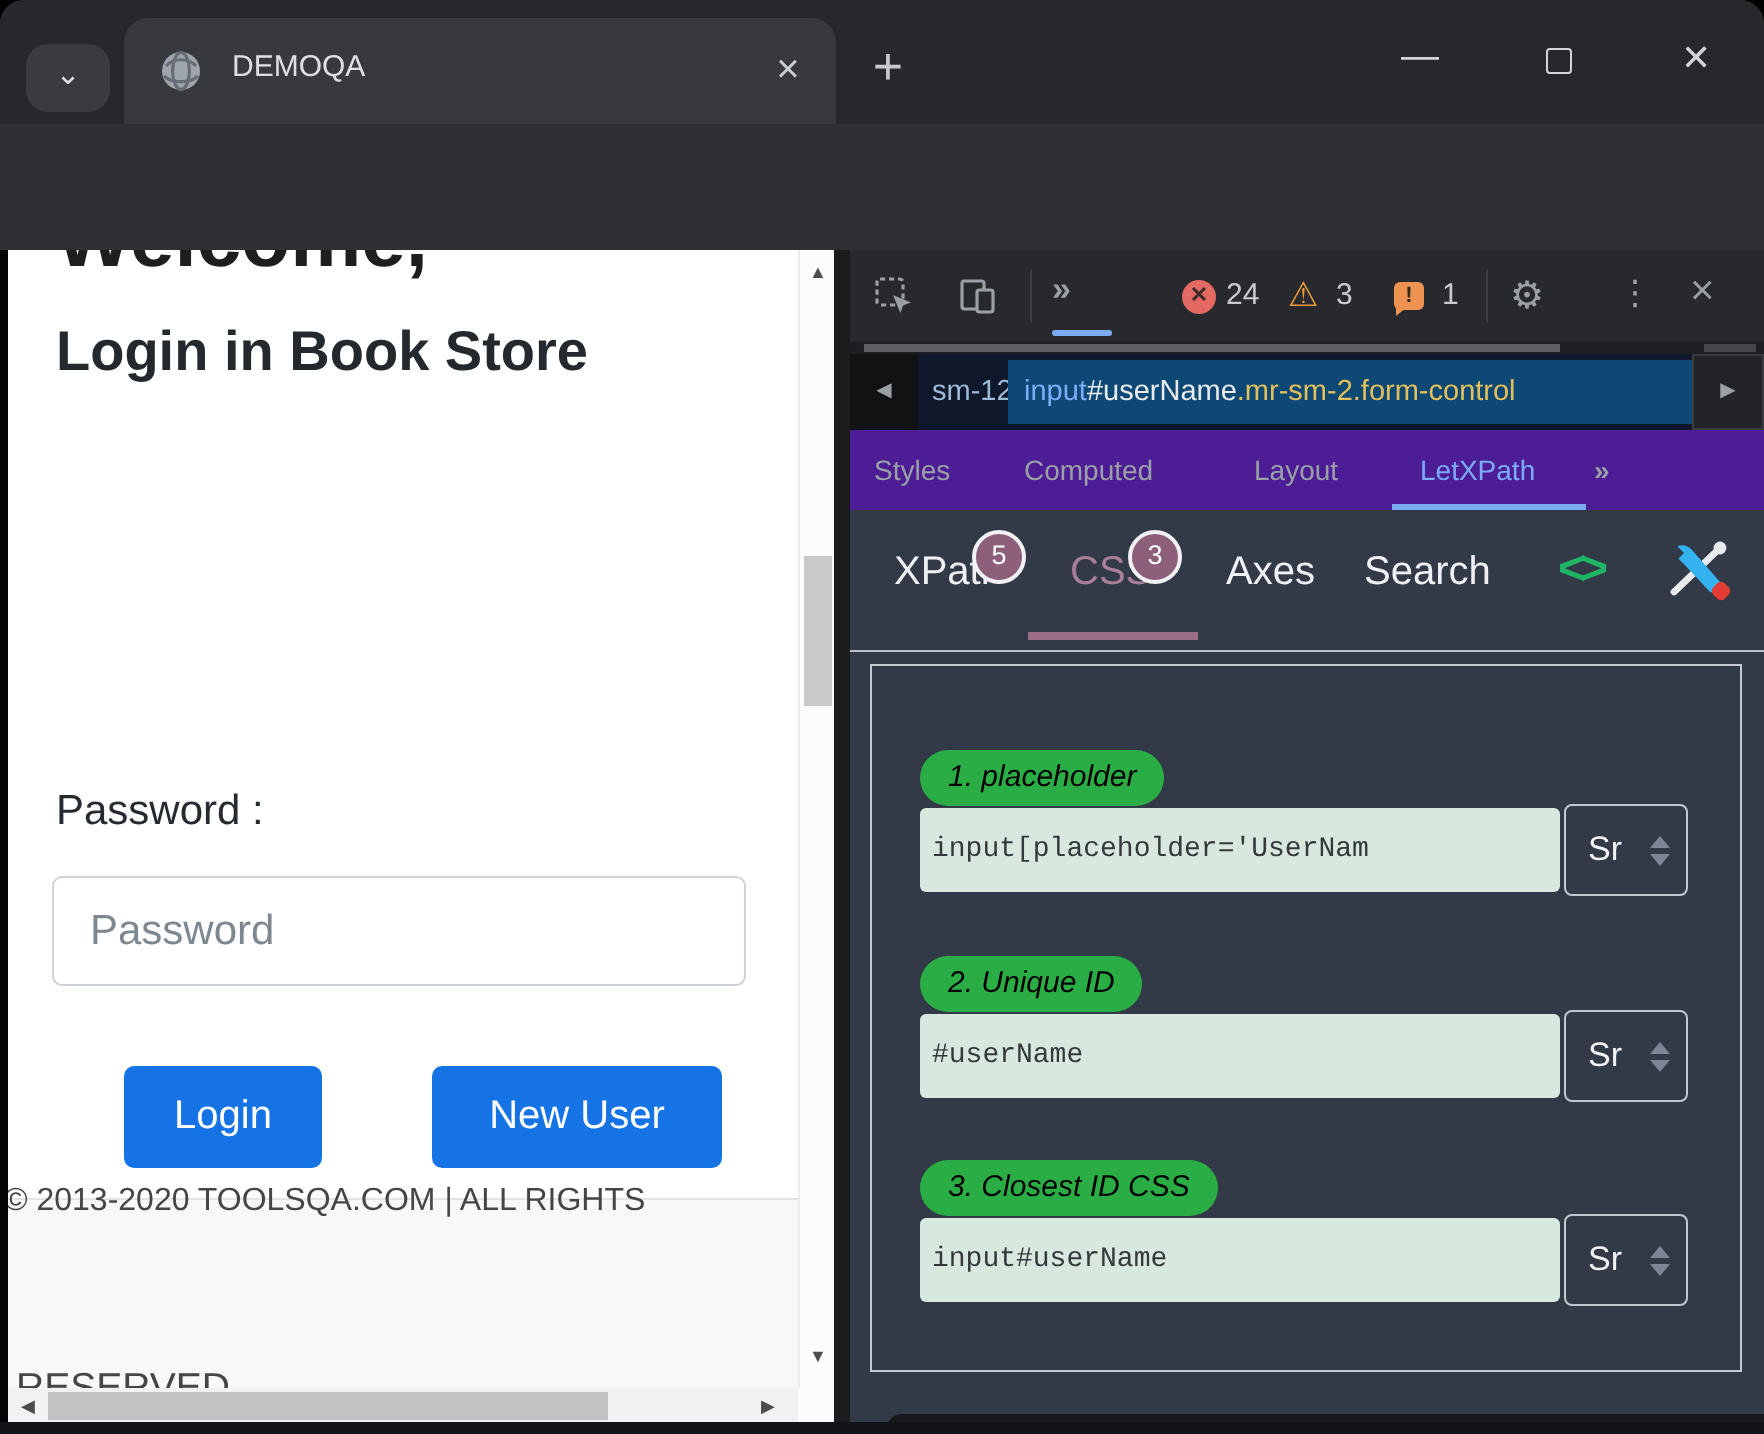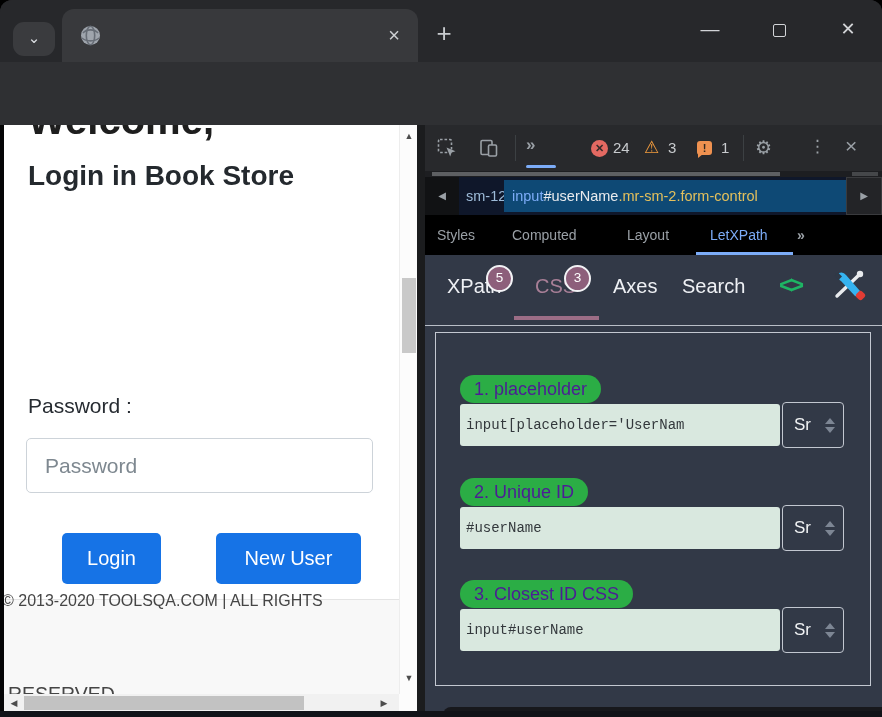--- a/index.html
+++ b/index.html
@@ -84,36 +84,36 @@
   .sl2{left:427px;top:1px;width:26px;height:4px;background:#45474a;}
 
   .crumbbar{left:0;top:52px;width:457px;height:38px;background:#0f172a;font-size:14.5px;}
   .crumb-left{left:0;top:0;width:34px;height:38px;background:#111214;color:#9aa0a6;font-size:10px;text-align:center;line-height:38px;}
   .crumb-prev{left:41px;top:0;line-height:38px;color:#9dbbd8;}
   .crumb-sel{left:79px;top:3px;width:342px;height:32px;background:#0e4975;line-height:32px;padding-left:8px;box-sizing:border-box;white-space:nowrap;overflow:hidden;}
   .c-tag{color:#7cacf8;} .c-id{color:#e8eaed;} .c-cls{color:#e4c05c;}
   .crumb-right{left:421px;top:0;width:36px;height:38px;background:#232427;border:1px solid #3a3b3e;box-sizing:border-box;
                color:#9aa0a6;font-size:10px;text-align:center;line-height:36px;}
 
-  .dt-tabs{left:0;top:90px;width:457px;height:40px;background:#000000;font-size:14px;color:#9aa0a6;}
+  .dt-tabs{left:0;top:90px;width:457px;height:40px;background:#4c1d95;font-size:14px;color:#9aa0a6;}
   .dt-tab{top:0;line-height:40px;}
   .dt-tab.active{color:#7cacf8;}
   .dt-tab-underline{left:271px;top:37px;width:97px;height:3px;background:#7cacf8;}
 
   
   .lx-tab{top:150px;font-size:20px;color:#eef0f4;}
   .lx-tab.lx-active{color:#a87f97;}
   .lx-badge{top:140px;width:27px;height:27px;border-radius:50%;background:#8d5f7b;border:2.5px solid #f2f2f5;
             box-sizing:border-box;color:#fff;font-size:13.5px;text-align:center;line-height:22px;z-index:2;}
   .lx-underline{left:89px;top:191px;width:85px;height:4px;background:#9c6d86;}
   .lx-code{left:354px;top:146px;font-size:24px;font-weight:800;color:#1eb564;letter-spacing:-3px;}
   .lx-tabline{left:0;top:200px;width:457px;height:1px;background:#b9bec7;}
   .lx-box{left:10px;top:207px;width:436px;height:354px;border:1px solid #c3c8d1;box-sizing:border-box;}
-  .pill{left:35px;height:28px;line-height:28px;border-radius:14px;background:#2bad45;color:#4c1d95;
-        font-size:18px;font-weight:500;padding:0 14px;white-space:nowrap;}
+  .pill{left:35px;height:28px;line-height:28px;border-radius:14px;background:#2bad45;color:#000000;
+        font-size:15px;font-weight:500;padding:0 14px;white-space:nowrap;font-style:italic;}
   .lx-input{left:35px;width:320px;height:42px;background:#d9e8df;border:none;border-radius:3px;
             font-family:"Liberation Mono","DejaVu Sans Mono",monospace;font-size:14px;color:#33383c;
             padding:0 6px;box-sizing:border-box;outline:none;}
   .lx-select{left:357px;width:62px;height:46px;border:1px solid #c2c7d0;border-radius:4px;box-sizing:border-box;}
   .lx-select .sr{left:11px;top:0;line-height:44px;font-size:17px;color:#f0f2f4;}
   .tri-up{left:42px;top:15px;width:0;height:0;border-left:5px solid transparent;border-right:5px solid transparent;border-bottom:6px solid #7d8694;}
   .tri-dn{left:42px;top:24px;width:0;height:0;border-left:5px solid transparent;border-right:5px solid transparent;border-top:6px solid #7d8694;}
   .dt-bottom{left:18px;top:582px;width:439px;height:10px;background:#17181c;border-radius:8px 0 0 0;}
 
   .winbottom{left:0;top:711px;width:882px;height:6px;background:#111318;z-index:9;}
@@ -125,20 +125,21 @@
 <div class="win">
 
   <div class="abs tabstrip">
     <div class="abs tabsearch g" data-glyph="⌄"></div>
     <div class="abs tab">
       <svg class="abs" style="left:18px;top:16px" width="21" height="21" viewBox="0 0 21 21">
         <circle cx="10.5" cy="10.5" r="9.5" fill="#9fa5ad"></circle>
         <path d="M3 8 A 9 7 0 0 1 18 8 M2 13 A 10 6 0 0 0 19 13" stroke="#676d76" stroke-width="1.6" fill="none"></path>
         <ellipse cx="10.5" cy="10.5" rx="4.2" ry="9.2" stroke="#676d76" stroke-width="1.6" fill="none"></ellipse>
       </svg>
+      <span class="abs tab-title">DEMOQA</span>
       <span class="abs tab-close g" data-glyph="×"></span>
     </div>
     <div class="abs newtab g" data-glyph="+"></div>
     <div class="abs winbtn w-min g" data-glyph="—"></div>
     <div class="abs winbtn w-max"><span class="maxglyph"></span></div>
     <div class="abs winbtn w-close g" data-glyph="✕"></div>
   </div>
 
   <div class="abs toolbar">
     <div class="abs navbtn nb-back g" data-glyph="←"></div>

